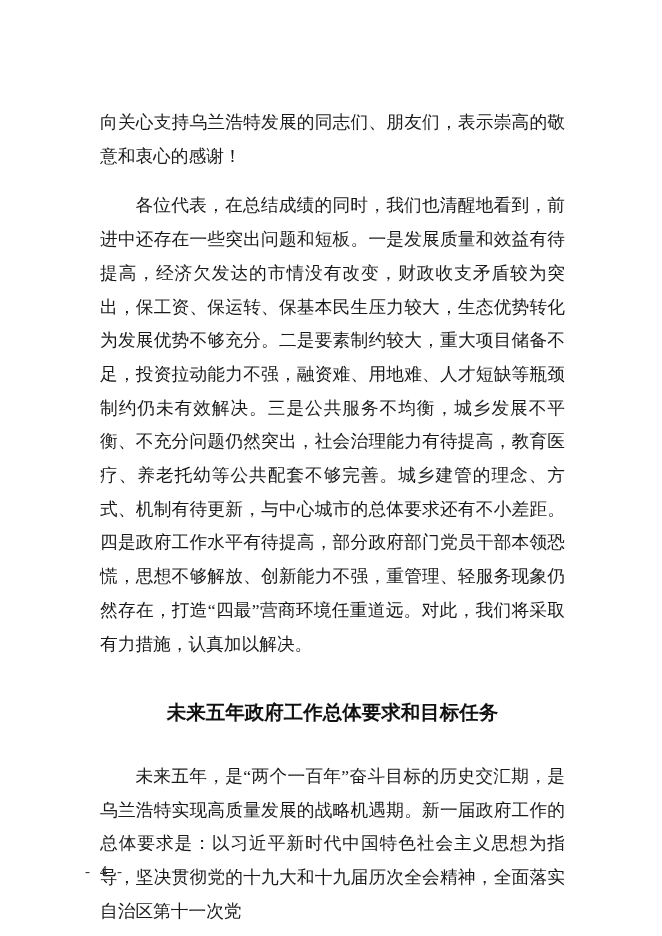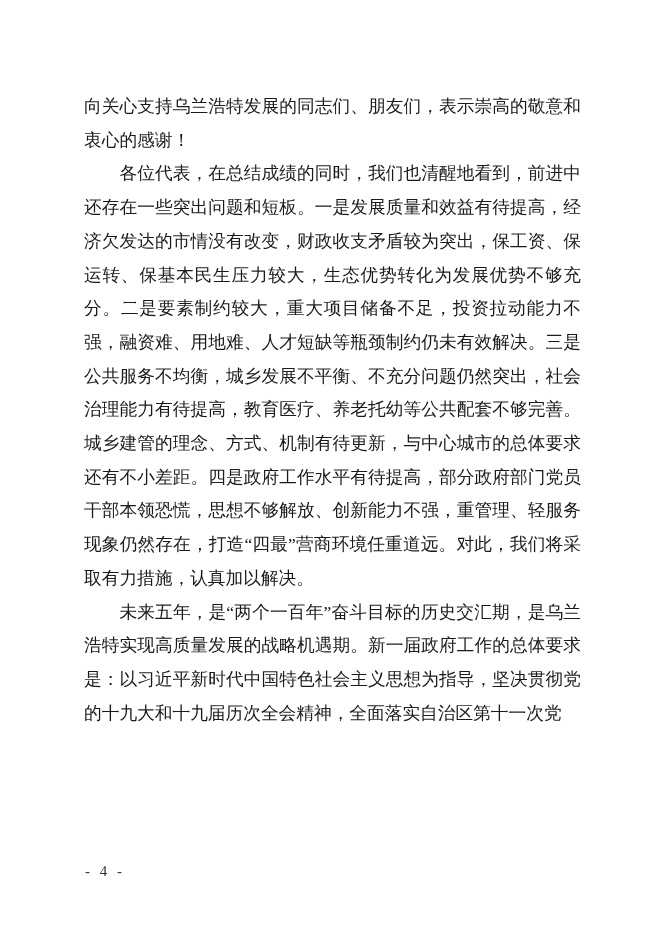--- a/index.html
+++ b/index.html
@@ -19,21 +19,21 @@
   .content {
     position: absolute;
     left: 84px;
     top: 90px;
     width: 497px;
     font-size: 17.7px;
     line-height: 33.7px;
     text-align: justify;
   }
   .content p {
-    margin: 0;
+    margin: 16px;
     padding: 0;
   }
   .content p.indent {
     text-indent: 2em;
   }
   .run-bold {
     font-weight: 400;
     font-family: "Liberation Sans", "DejaVu Sans", sans-serif;
   }
   h2.section-heading {
@@ -57,16 +57,17 @@
     font-family: "Liberation Serif", "DejaVu Serif", serif;
   }
 </style>
 </head>
 <body>
 
 <div class="page">
   <div class="content" id="doc-body">
       <p class=""><span class="run-regular">向关心支持乌兰浩特发展的同志们、朋友们，表示崇高的敬意和衷心的感谢！</span></p>
       <p class="indent"><span class="run-bold">各位代表，</span><span class="run-regular">在总结成绩的同时，我们也清醒地看到，前进中还存在一些突出问题和短板。</span><span class="run-bold">一是发展质量和效益有待提高，</span><span class="run-regular">经济欠发达的市情没有改变，财政收支矛盾较为突出，保工资、保运转、保基本民生压力较大，生态优势转化为发展优势不够充分。</span><span class="run-bold">二是要素制约较大，</span><span class="run-regular">重大项目储备不足，投资拉动能力不强，融资难、用地难、人才短缺等瓶颈制约仍未有效解决。</span><span class="run-bold">三是公共服务不均衡，</span><span class="run-regular">城乡发展不平衡、不充分问题仍然突出，社会治理能力有待提高，教育医疗、养老托幼等公共配套不够完善。城乡建管的理念、方式、机制有待更新，与中心城市的总体要求还有不小差距。</span><span class="run-bold">四是政府工作水平有待提高，</span><span class="run-regular">部分政府部门党员干部本领恐慌，思想不够解放、创新能力不强，重管理、轻服务现象仍然存在，打造“四最”营商环境任重道远。对此，我们将采取有力措施，认真加以解决。</span></p>
+      <h2 class="section-heading">未来五年政府工作总体要求和目标任务</h2>
       <p class="indent"><span class="run-regular">未来五年，是“两个一百年”奋斗目标的历史交汇期，是乌兰浩特实现高质量发展的战略机遇期。新一届政府工作的总体要求是：</span><span class="run-bold">以习近平新时代中国特色社会主义思想为指导，坚决贯彻党的十九大和十九届历次全会精神，全面落实自治区第十一次党</span></p>
     </div>
   <div class="footer-page-number">- 4 -</div>
 </div>
 
 </body></html>

